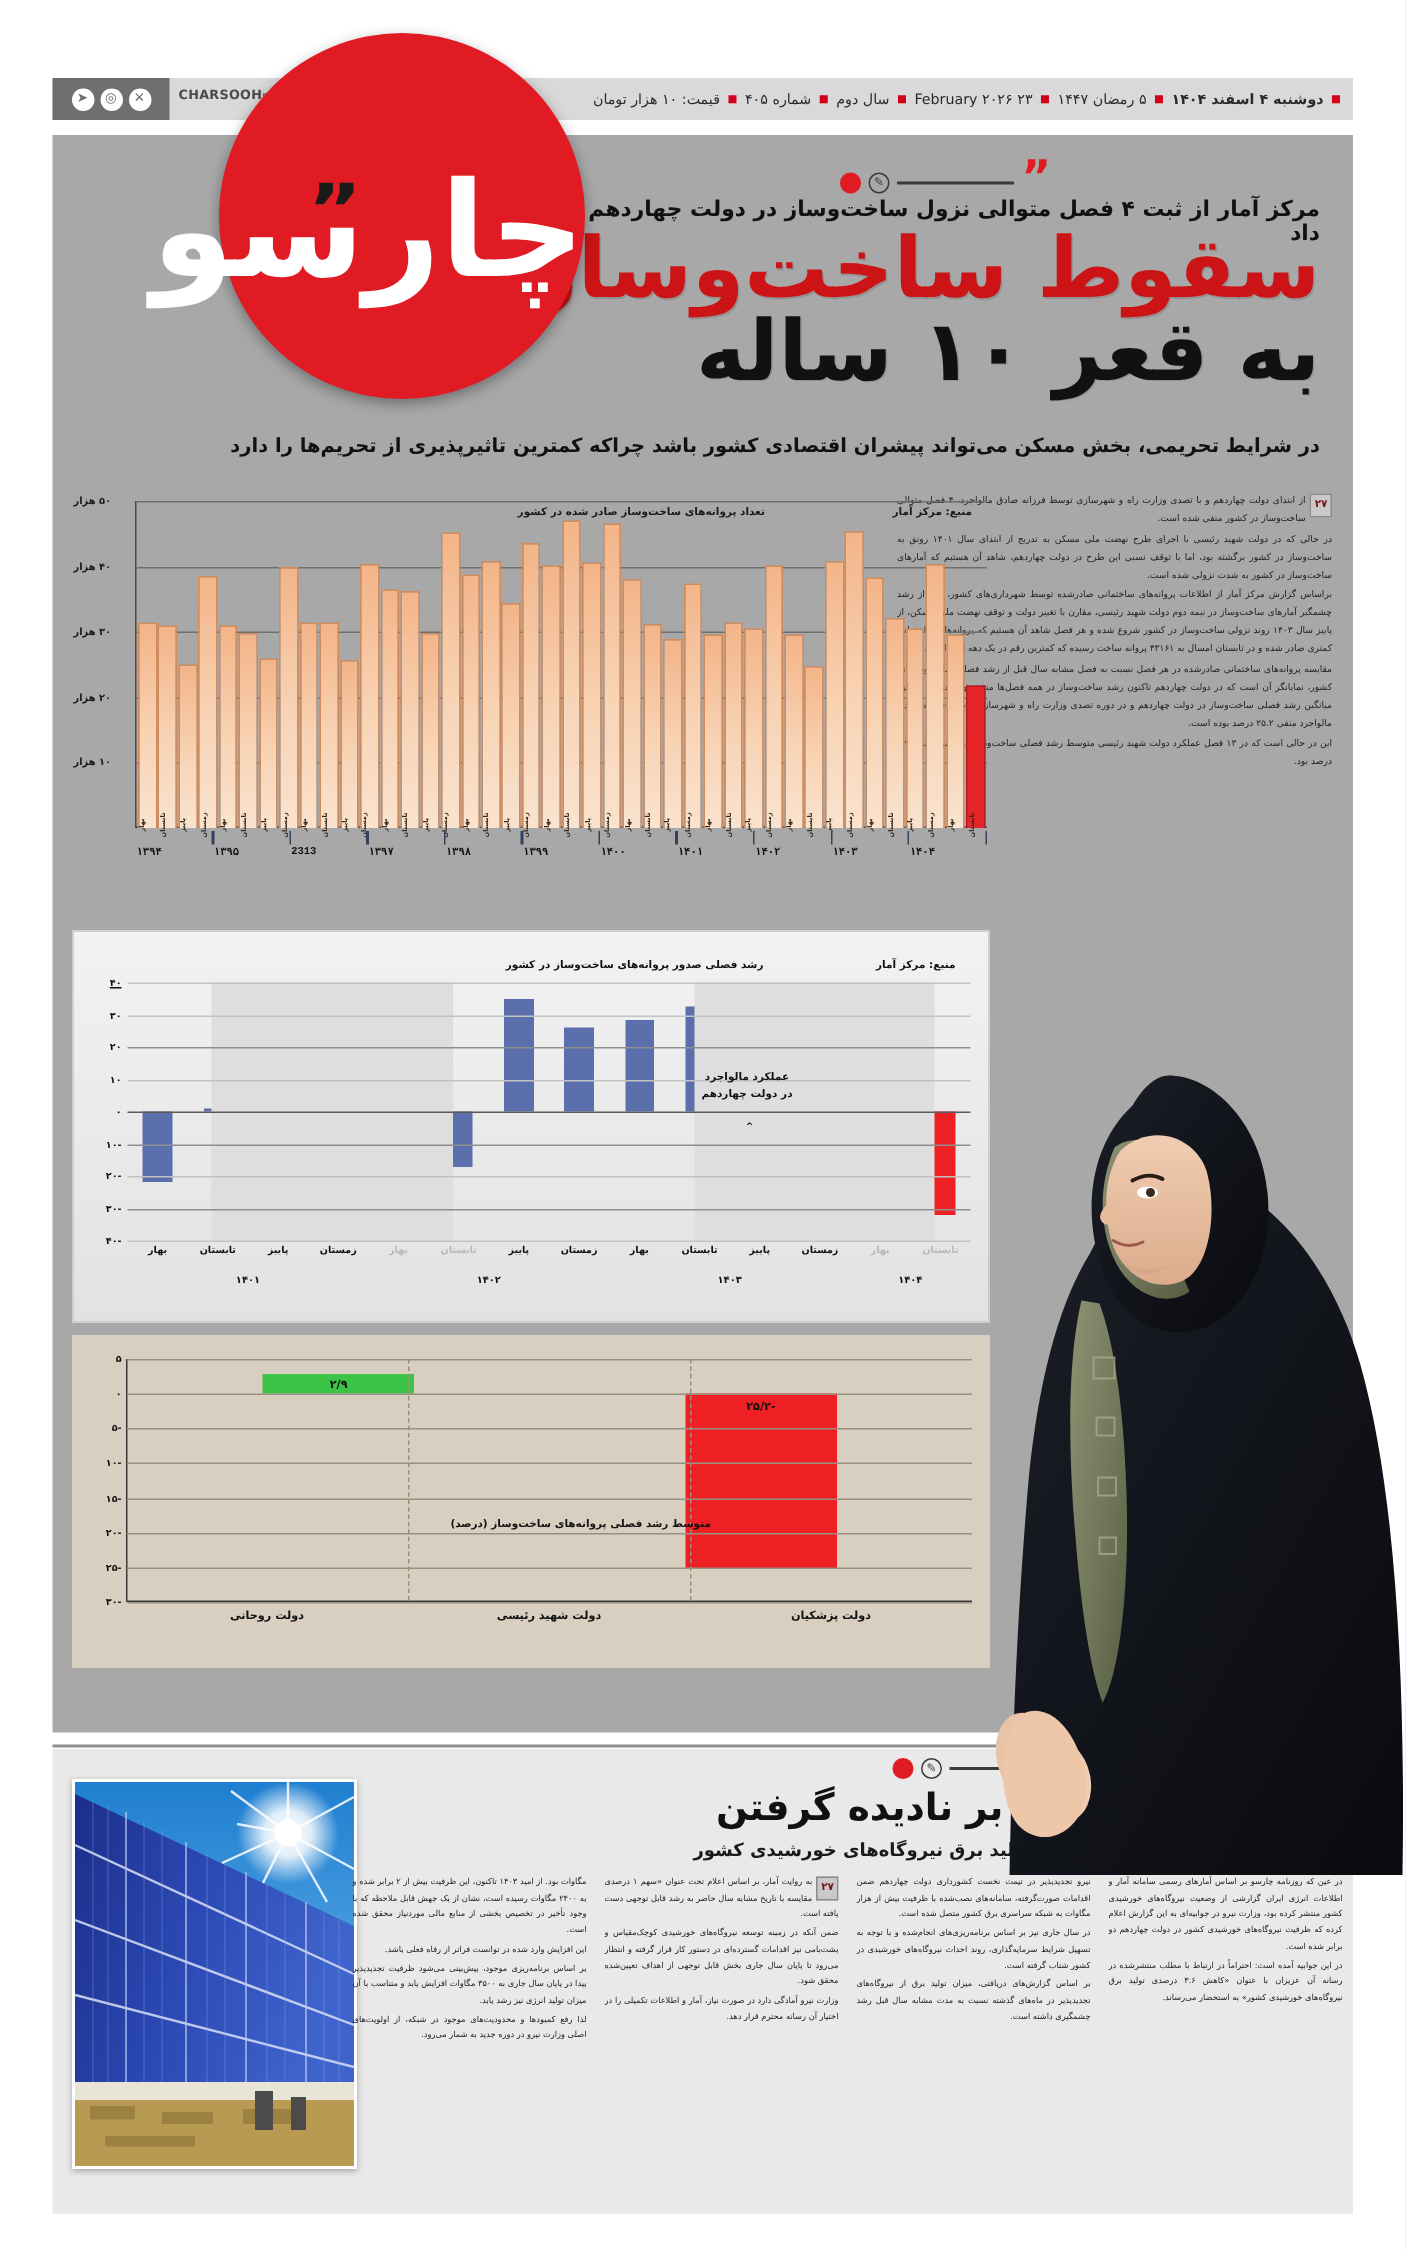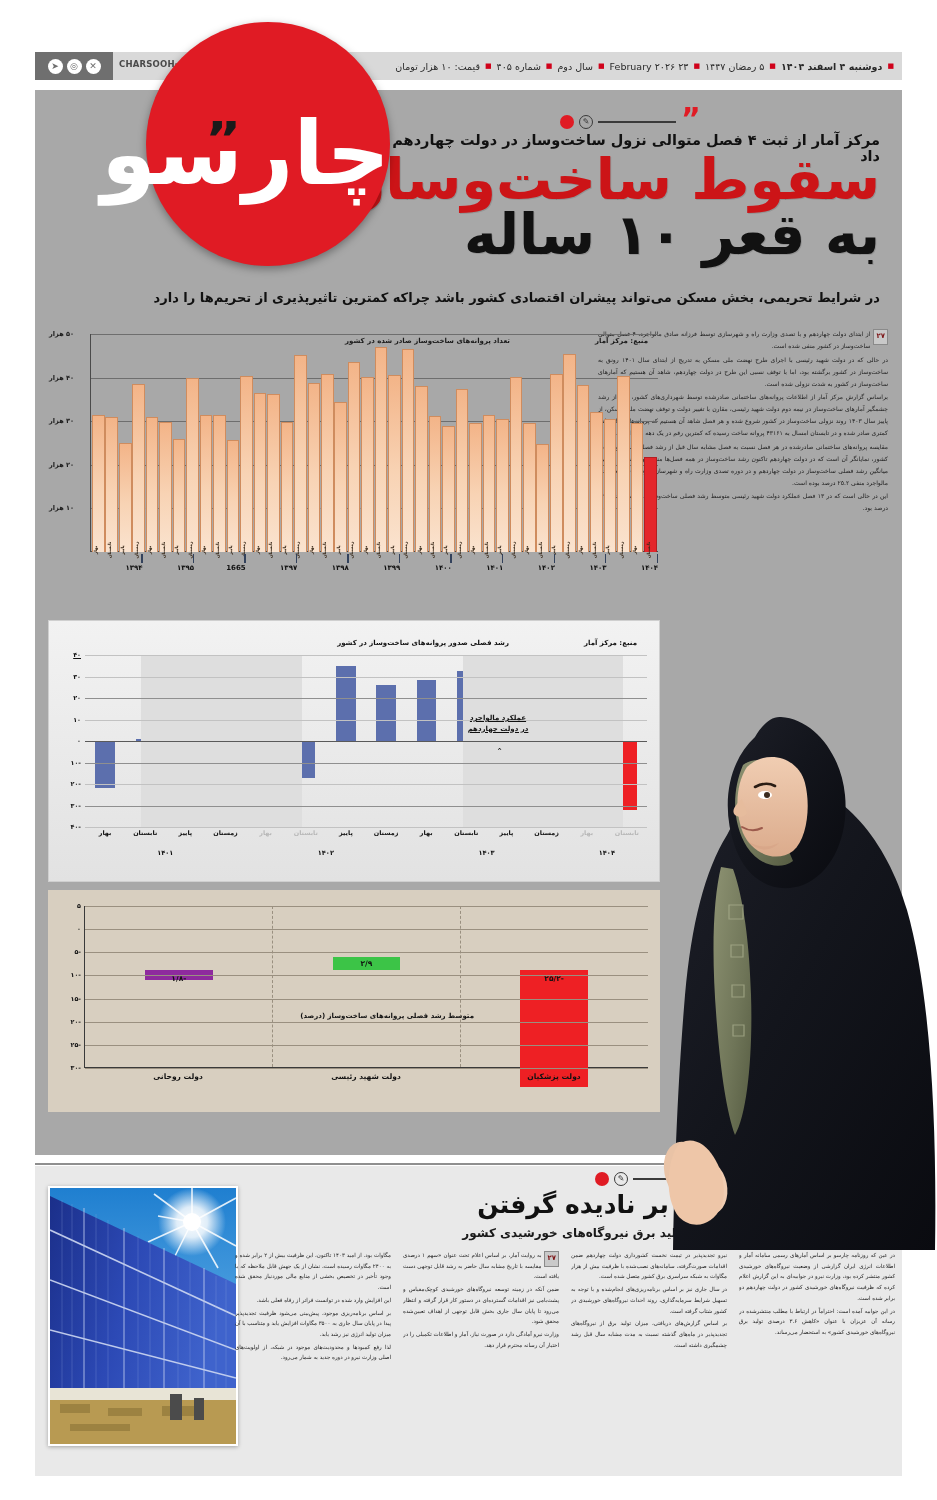--- a/index.html
+++ b/index.html
@@ -162,22 +162,22 @@
   .c1-bar-lab {
     position: absolute; bottom: 2px; left: 50%; transform: translateX(-50%) rotate(-90deg);
     transform-origin: center bottom; font-size: 4.4px; color: #3a2a1a;
     white-space: nowrap; font-weight: bold;
   }
   .c1-axis {
     position: absolute; left: 43px; right: 2px; top: 224px; height: 28px;
     display: flex; flex-direction: row-reverse;
   }
   .c1-yr {
-    flex: 1 1 0; text-align: right; font-size: 7px; color: #111;
-    font-weight: bold; position: relative; padding-top: 10px;
+    flex: 1 1 0; text-align: left; font-size: 7px; color: #111;
+    font-weight: bold; position: relative; padding-top: 10px; font-family: Liberation Mono, monospace;
   }
   .c1-yr::before {
     content: ""; position: absolute; right: 0; top: 0; width: 1.4px; height: 9px;
     background: #33425c;
   }
 
   
   .chart2-panel {
     position: absolute; left: 13px; top: 530px; width: 612px; height: 262px;
     background: linear-gradient(to bottom, #f2f2f2, #e2e2e2);
@@ -224,21 +224,20 @@
   .c2-sl.dim { color: #b8b8b8; }
   .c2-yr {
     position: absolute; left: 36px; right: 12px; top: 228px; height: 18px;
     display: flex; flex-direction: row-reverse;
   }
   .c2-yrl { text-align: center; font-size: 6.6px; color: #111; font-weight: bold; }
   .c2-note {
     position: absolute; right: 118px; top: 92px; width: 86px;
     text-align: center; font-size: 7px; color: #111; font-weight: bold;
     line-height: 1.5;
-    text-decoration: underline;
   }
   .c2-note-arrow {
     position: absolute; right: 156px; top: 126px; font-size: 8px; color: #111;
   }
 
   
   .chart3-panel {
     position: absolute; left: 13px; top: 800px; width: 612px; height: 222px;
     background: #d8cfc0;
   }
@@ -249,21 +248,21 @@
   .c3-grid { position: absolute; left: 0; right: 0; height: 1px; background: #9a9080; }
   .c3-ylab {
     position: absolute; left: -30px; width: 26px; text-align: right;
     font-size: 6.4px; color: #111; font-weight: bold; transform: translateY(-4px);
   }
   .c3-vdash { position: absolute; top: 0; bottom: 0; width: 0; border-left: 1px dashed #9a9080; }
   .c3-cols {
     position: absolute; left: 0; right: 0; top: 0; bottom: 0;
     display: flex; flex-direction: row-reverse;
   }
-  .c3-col { flex: 1 1 0; position: relative; margin-top: 41px; }
+  .c3-col { flex: 1 1 0; position: relative; }
   .c3-bar { position: absolute; left: 32%; right: 32%; }
   .c3-val {
     position: absolute; left: 50%; transform: translateX(-50%);
     font-size: 7.5px; font-weight: bold; color: #111; white-space: nowrap;
   }
   .c3-axis {
     position: absolute; left: 36px; right: 12px; top: 182px; height: 22px;
     display: flex; flex-direction: row-reverse;
   }
   .c3-cat {
@@ -598,21 +597,21 @@
           </div>
           <div class="c1-bar-wrap">
             <div class="c1-bar red" style="height: 95.048px;">
               <div class="c1-bar-lab">تابستان</div>
             </div>
           </div>
         </div>
       <div class="c1-axis" id="c1axis" style="padding-left: 0px;">
           <div class="c1-yr">۱۳۹۴</div>
           <div class="c1-yr">۱۳۹۵</div>
-          <div class="c1-yr">1665</div>
+          <div class="c1-yr">2313</div>
           <div class="c1-yr">۱۳۹۷</div>
           <div class="c1-yr">۱۳۹۸</div>
           <div class="c1-yr">۱۳۹۹</div>
           <div class="c1-yr">۱۴۰۰</div>
           <div class="c1-yr">۱۴۰۱</div>
           <div class="c1-yr">۱۴۰۲</div>
           <div class="c1-yr">۱۴۰۳</div>
           <div class="c1-yr">۱۴۰۴</div>
         </div>
     </div>
@@ -712,24 +711,20 @@
         <div>عملکرد مالواجرد</div>
         <div>در دولت چهاردهم</div>
       </div>
       <div class="c2-note-arrow">⌃</div>
     </div>
 
     <div class="chart3-panel">
       <div class="c3-plot" id="c3plot">
         <div class="c3-cols" id="c3cols">
             <div class="c3-col">
-              <div class="c3-bar" style="background: rgb(142, 42, 158); height: 10px; top: 23.1429px;"></div>
-              <div class="c3-val" style="top: 27.1429px;">-۱/۸</div>
-            </div>
-            <div class="c3-col">
               <div class="c3-bar" style="background: rgb(60, 196, 71); height: 13.4229px; top: 9.72px;"></div>
               <div class="c3-val" style="top: 11.72px;">۲/۹</div>
             </div>
             <div class="c3-col">
               <div class="c3-bar" style="background: rgb(238, 32, 36); height: 116.64px; top: 23.1429px;"></div>
               <div class="c3-val" style="top: 27.1429px;">-۲۵/۲</div>
             </div>
           </div>
       <div class="c3-grid" style="top: 0px;"></div>
           <div class="c3-ylab" style="top: 0px;">۵</div>

